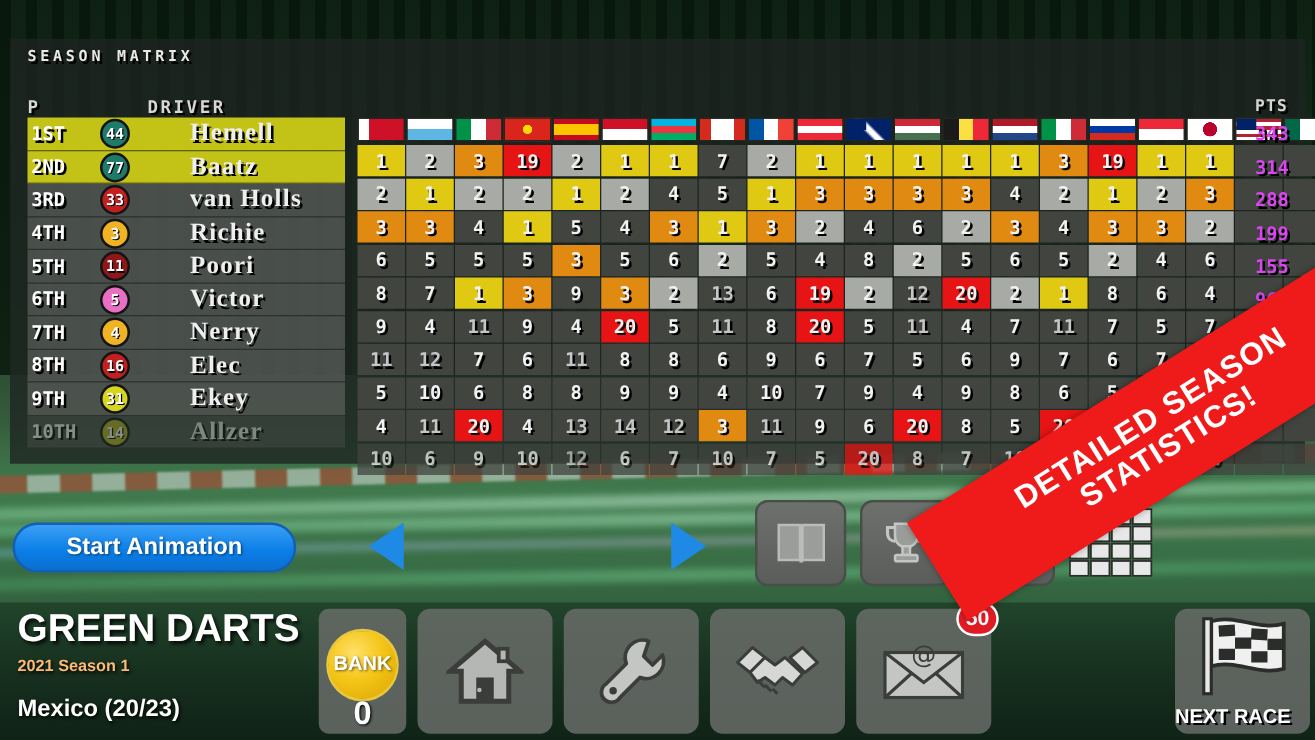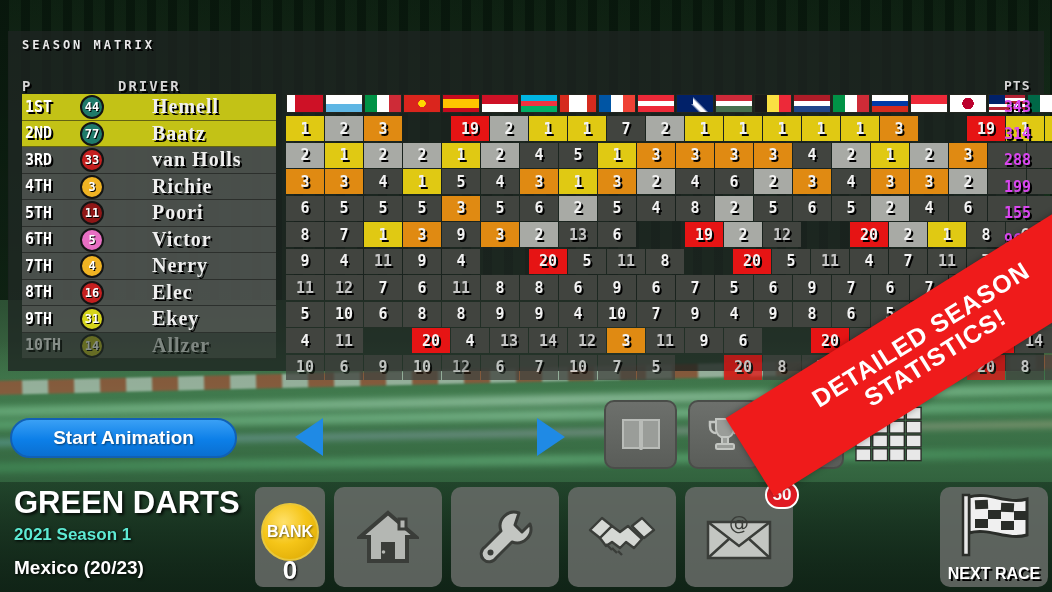--- a/index.html
+++ b/index.html
@@ -93,21 +93,21 @@
   .cell {
     width:38px; height:25px; margin-right:1px; margin-bottom:1.5px;
     display:flex; align-items:center; justify-content:center;
     font-size:15px; font-weight:bold; color:#f2f2f2;
     text-shadow: 2px 2px 0 #000;
     background:#41443f;
   }
   .cell.p1 { background:#e0c913; }
   .cell.p2 { background:#a8aaa5; }
   .cell.p3 { background:#e08a12; }
-  .cell.dnf { background:#e61414;margin-left:48px; }
+  .cell.dnf { background:#e61414; }
   .cell.blank { background:#41443f; color:transparent; }
   .cell.dim { color:#c6c6c6; }
 
   
   #pts-col { position:absolute; left:996px; top:63px; }
   .ptsval {
     height:26.5px; display:flex; align-items:center;
     color:#d946ef; font-size:15px; font-weight:bold;
     text-shadow:2px 2px 0 #000;
   }
@@ -167,22 +167,22 @@
     background: linear-gradient(180deg, rgba(20,44,28,.55) 0%, rgba(14,32,20,.85) 100%);
   }
   #game-title {
     position:absolute; left:14px; top:485px;
     color:#fff; font-family:"Liberation Sans",sans-serif;
     font-size:31px; font-weight:bold;
     text-shadow: 2px 2px 3px rgba(0,0,0,.8);
   }
   #season-line {
     position:absolute; left:14px; top:525px;
-    color:#5eead4; font-family:"Liberation Sans",sans-serif;
-    font-size:17px; font-weight:bold; text-shadow:1px 1px 3px #000;
+    color:#fdba74; font-family:"Liberation Sans",sans-serif;
+    font-size:13px; font-weight:bold; text-shadow:1px 1px 3px #000;
   }
   #track-line {
     position:absolute; left:14px; top:557px;
     color:#fff; font-family:"Liberation Sans",sans-serif;
     font-size:19px; font-weight:bold; text-shadow:1px 1px 3px #000;
   }
   #bank-btn {
     position:absolute; left:255px; top:487px; width:70px; height:100px;
     background: rgba(105,108,104,.85); border-radius:8px;
     cursor:pointer;
@@ -219,21 +219,21 @@
     background:#e01b24; border:2px solid #fff;
     display:flex; align-items:center; justify-content:center;
     color:#fff; font-family:"Liberation Sans",sans-serif;
     font-size:17px; font-weight:bold;
   }
   #next-race {
     position:absolute; left:940px; top:487px; width:108px; height:100px;
     background: rgba(105,108,104,.85); border-radius:10px; cursor:pointer;
   }
   #next-race-label {
-    position:absolute; left:0; bottom:4px; width:108px; text-align:center;
+    position:absolute; left:0; bottom:4px; width:108px; text-align:left;
     color:#fff; font-family:"Liberation Sans",sans-serif;
     font-size:16px; font-weight:bold; text-shadow:2px 2px 0 #000;
   }
 
   
   #promo-ribbon {
     position:absolute; right:-86px; top:300px; width:420px; height:92px;
     background:#ef1b1b; transform: rotate(-32deg);
     display:flex; flex-direction:column; align-items:center; justify-content:center;
     box-shadow: 0 0 6px rgba(0,0,0,.35);

